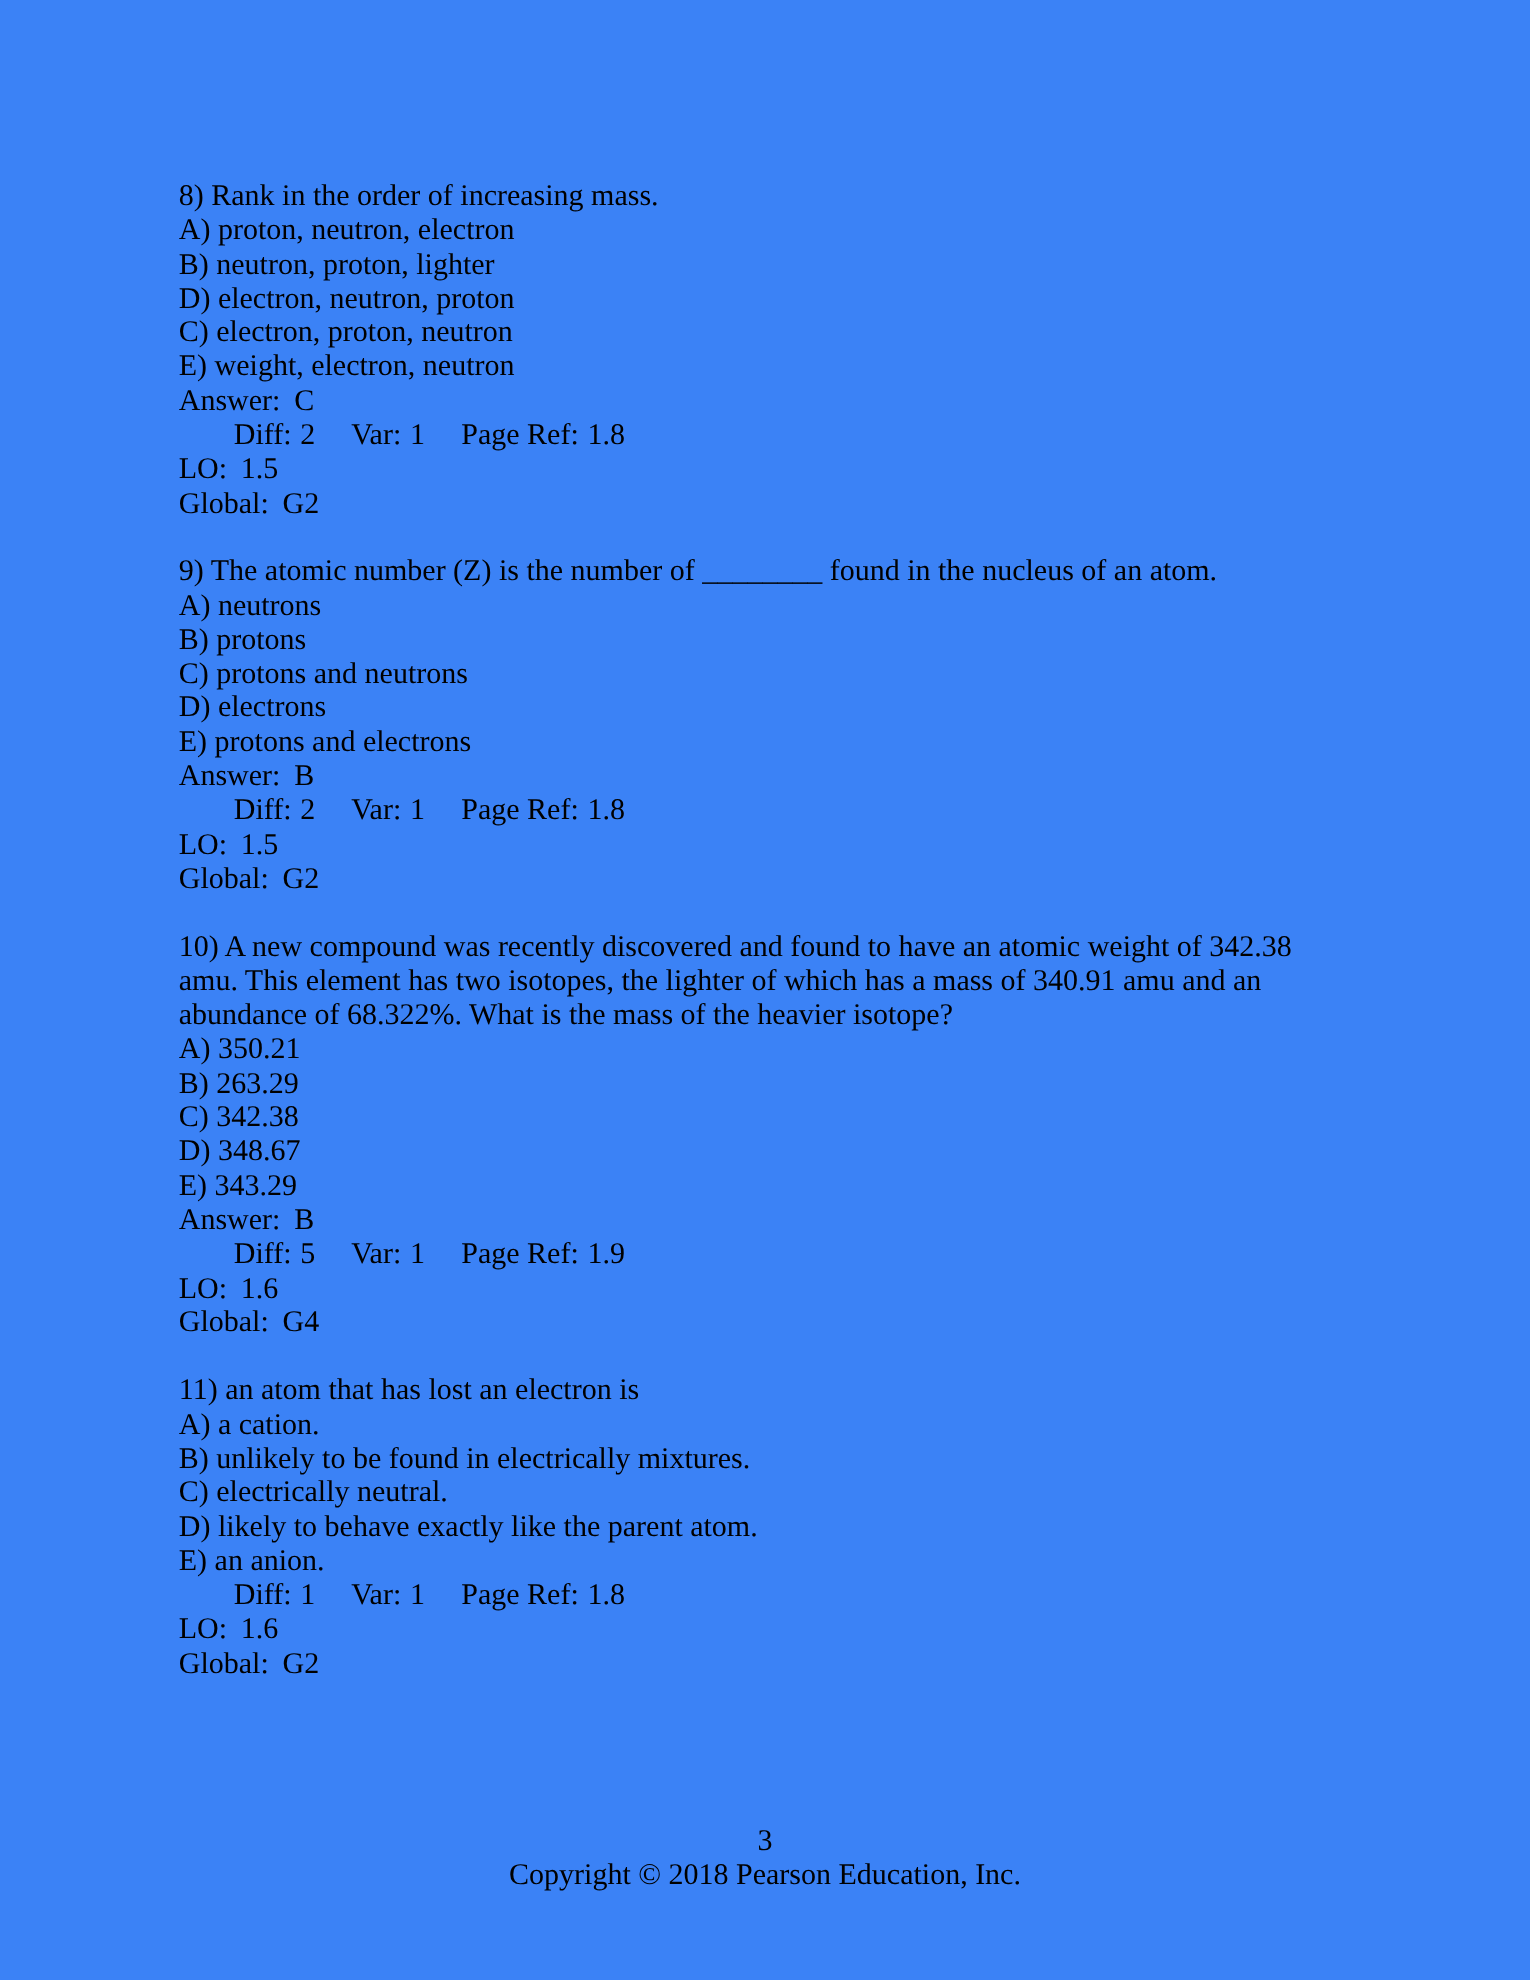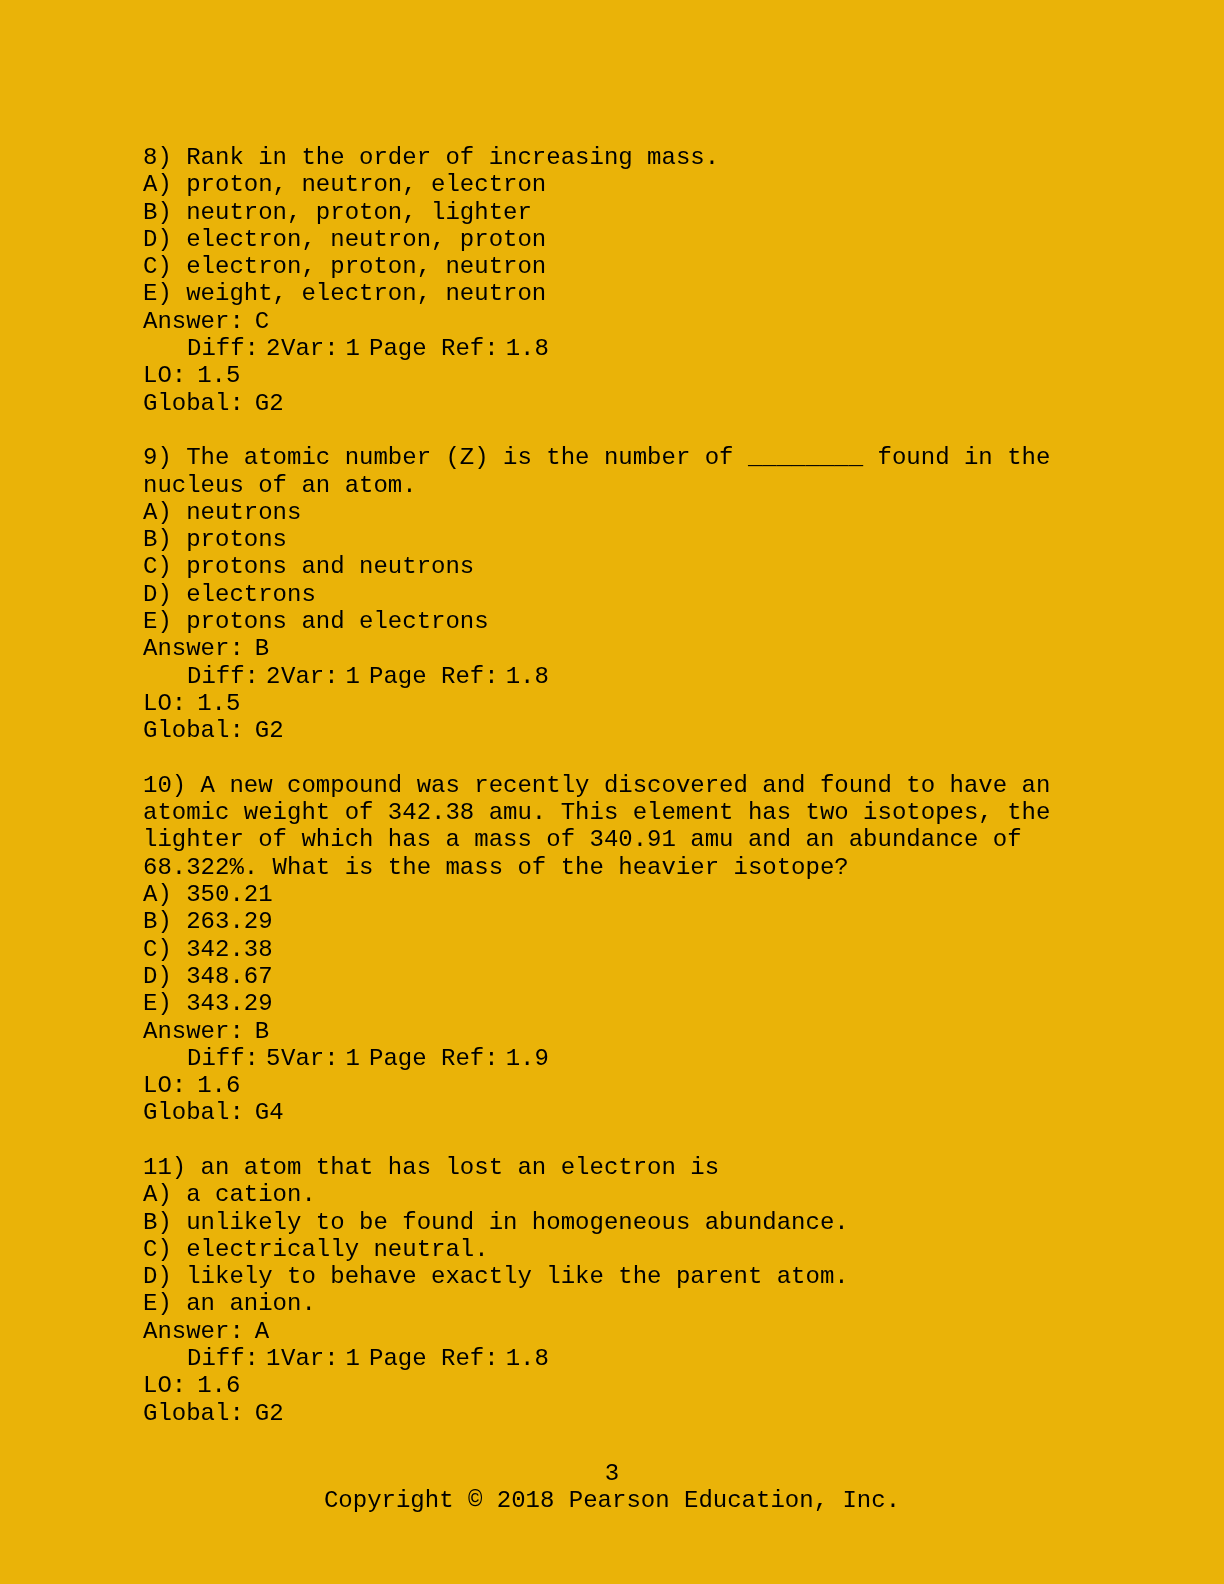--- a/index.html
+++ b/index.html
@@ -4,23 +4,23 @@
 <style>
   html, body {
     margin: 0;
     padding: 0;
     background: #ffffff;
   }
   .page {
     position: relative;
     width: 1224px;
     height: 1584px;
-    background: #eab308;
+    background: #3b82f6;
     overflow: hidden;
-    font-family: Liberation Mono, monospace;
+    font-family: Liberation Serif, serif;
     font-size: 24px;
     line-height: 27.3px;
     color: #000000;
   }
   .content {
     position: absolute;
     left: 143px;
     top: 144px;
     width: 937px;
   }
@@ -81,25 +81,24 @@
       <div class="line">E) 343.29</div>
       <div class="line"><span>Answer:</span><span class="v">B</span></div>
       <div class="line"><span class="seg s1"><span>Diff:</span><span class="v2">5</span></span><span class="seg s2"><span>Var:</span><span class="v2">1</span></span><span class="seg"><span>Page Ref:</span><span class="v2">1.9</span></span></div>
       <div class="line"><span>LO:</span><span class="v">1.6</span></div>
       <div class="line"><span>Global:</span><span class="v">G4</span></div>
     </div>
 
     <div class="question">
       <div class="line">11) an atom that has lost an electron is</div>
       <div class="line">A) a cation.</div>
-      <div class="line">B) unlikely to be found in homogeneous abundance.</div>
+      <div class="line">B) unlikely to be found in electrically mixtures.</div>
       <div class="line">C) electrically neutral.</div>
       <div class="line">D) likely to behave exactly like the parent atom.</div>
       <div class="line">E) an anion.</div>
-      <div class="line"><span>Answer:</span><span class="v">A</span></div>
       <div class="line"><span class="seg s1"><span>Diff:</span><span class="v2">1</span></span><span class="seg s2"><span>Var:</span><span class="v2">1</span></span><span class="seg"><span>Page Ref:</span><span class="v2">1.8</span></span></div>
       <div class="line"><span>LO:</span><span class="v">1.6</span></div>
       <div class="line"><span>Global:</span><span class="v">G2</span></div>
     </div>
 
   </div>
 
   <div class="footer">
     <div class="line">3</div>
     <div class="line">Copyright © 2018 Pearson Education, Inc.</div>

